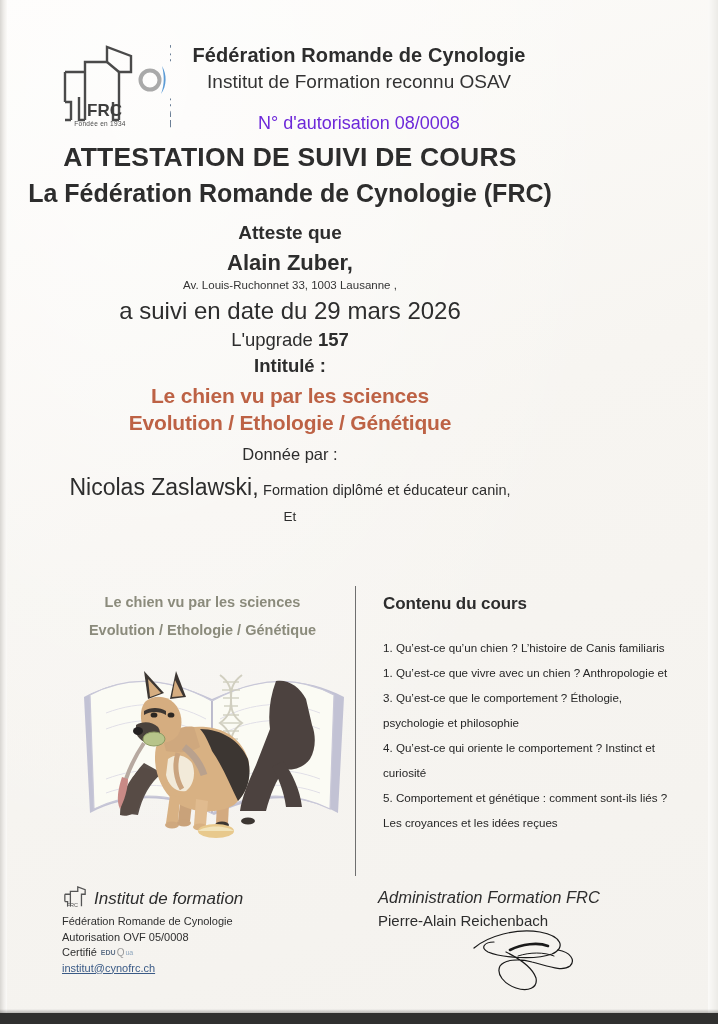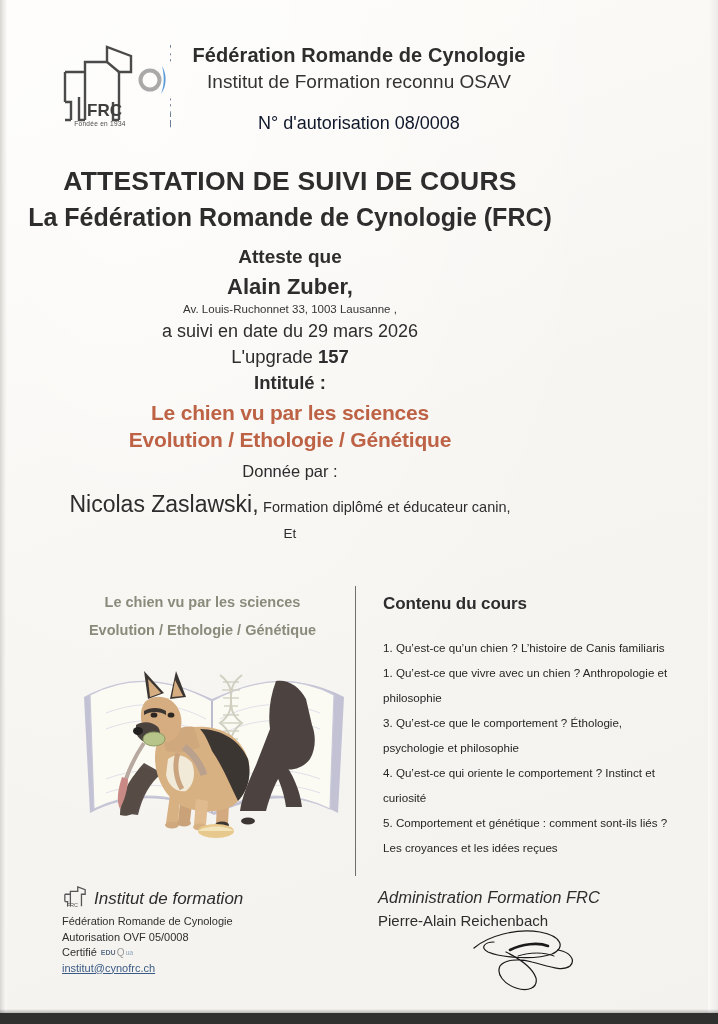--- a/index.html
+++ b/index.html
@@ -49,30 +49,30 @@
     position: absolute; left: 57px; top: 120px; width: 86px;
     text-align: center; font-size: 6.5px; letter-spacing: .3px; color: #4a4a4a;
   }
   .eduqua-logo { position: absolute; left: 131px; top: 36px; width: 40px; height: 100px; }
 
   .head-lines {
     position: absolute; left: 0; top: 44px; width: 718px; text-align: center;
   }
   .head-1 { font-size: 20px; font-weight: bold; letter-spacing: .1px; margin-bottom: 4px; }
   .head-2 { font-size: 19px; font-weight: normal; margin-bottom: 4px; color: #333; }
-  .head-3 { font-size: 18px; font-weight: normal; color: #0f172a; margin-top: 20px; }
-
-  
-  .title-block { position: absolute; left: 0; top: 142px; width: 580px; text-align: center; margin-top: 24px; }
+  .head-3 { font-size: 18px; font-weight: normal; color: #6d28d9; margin-top: 20px; }
+
+  
+  .title-block { position: absolute; left: 0; top: 142px; width: 580px; text-align: center; }
   .t-attestation { font-size: 26.5px; font-weight: bold; letter-spacing: .2px; }
   .t-federation { font-size: 25px; font-weight: bold; margin-top: 6px; }
   .t-atteste { font-size: 19px; font-weight: bold; margin-top: 14px; }
   .t-name { font-size: 22px; font-weight: bold; margin-top: 6px; }
   .t-address { font-size: 11.5px; font-weight: normal; margin-top: 3px; color: #343434; }
-  .t-date { font-size: 18px; font-weight: normal; margin-top: 6px; }
+  .t-date { font-size: 24px; font-weight: normal; margin-top: 6px; }
   .t-upgrade { font-size: 18.5px; font-weight: normal; margin-top: 4px; }
   .t-upgrade b { font-weight: bold; }
   .t-intitule { font-size: 18.5px; font-weight: bold; margin-top: 4px; }
 
   .course-title {
     font-family: "Liberation Sans", sans-serif;
     color: #bd6245; font-weight: bold; font-size: 21px; margin-top: 7px;
     letter-spacing: -.2px;
   }
   .course-title.second { margin-top: 3px; }
@@ -304,21 +304,20 @@
       <ellipse cx="146" cy="176" rx="18" ry="7" fill="#e8c98d"></ellipse>
       <path d="M128,176 C136,170 156,170 164,176 Z" fill="#f2e4bb"></path>
     </svg>
   </div>
 
   <div class="right-panel">
     <div class="content-heading">Contenu du cours</div>
     <div class="content-list">
       <div class="content-item">1. Qu’est-ce qu’un chien ? L’histoire de Canis familiaris</div>
       <div class="content-item">1. Qu’est-ce que vivre avec un chien ? Anthropologie et</div>
-      <div class="content-item">philosophie</div>
       <div class="content-item">3. Qu’est-ce que le comportement ? Éthologie,</div>
       <div class="content-item">psychologie et philosophie</div>
       <div class="content-item">4. Qu’est-ce qui oriente le comportement ? Instinct et</div>
       <div class="content-item">curiosité</div>
       <div class="content-item">5. Comportement et génétique : comment sont-ils liés ?</div>
       <div class="content-item">Les croyances et les idées reçues</div>
     </div>
   </div>
 
   <div class="footer-left">

